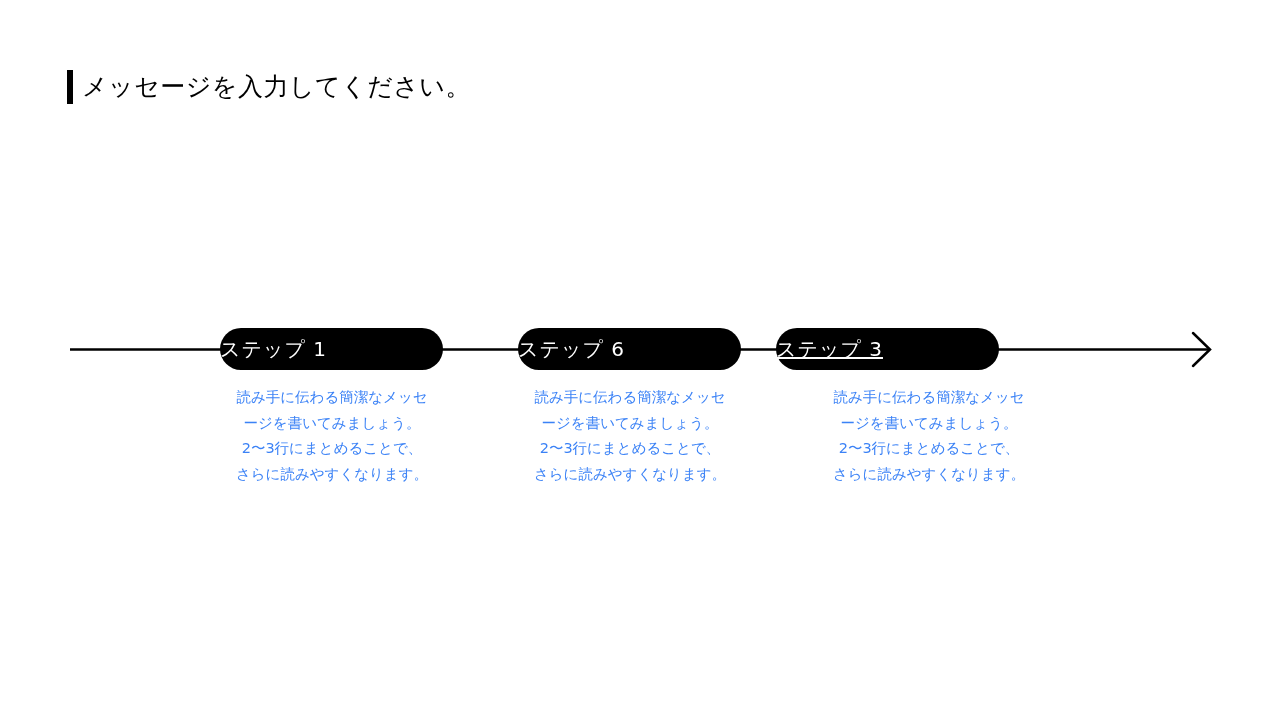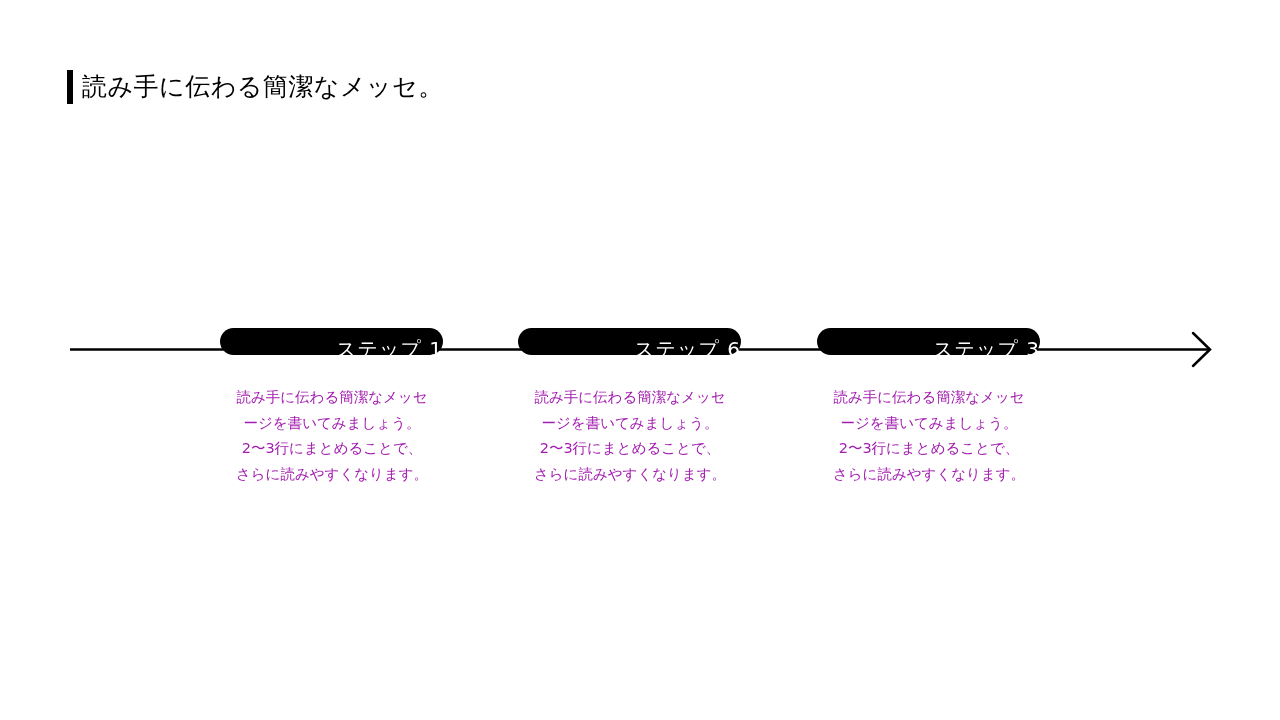--- a/index.html
+++ b/index.html
@@ -13,45 +13,45 @@
       background: #000000;
     }
     .title {
       position: absolute; left: 82px; top: 70px; height: 34px; line-height: 34px;
       font-size: 25px; color: #000000; white-space: nowrap; letter-spacing: 0.5px;
     }
     .timeline {
       position: absolute; left: 0; top: 0; width: 1280px; height: 720px;
     }
     .pill {
-      position: absolute; top: 328px; width: 223px; height: 27px;
+      position: absolute; top: 328px; width: 223px; height: 42px;
       background: #000000; border-radius: 21px;
-      color: #ffffff; font-size: 20px; line-height: 42px; text-align: right;
+      color: #ffffff; font-size: 20px; line-height: 42px; text-align: left;
       letter-spacing: 1px;
     }
     .desc {
       position: absolute; top: 385px; width: 260px; text-align: center;
-      font-size: 14.5px; line-height: 25.5px; color: #a21caf;
+      font-size: 14.5px; line-height: 25.5px; color: #3b82f6;
     }
     .desc span { display: block; white-space: nowrap; }
   </style>
 </head>
 <body>
 
 <div class="title-bar"></div>
-<div class="title">読み手に伝わる簡潔なメッセ。</div>
+<div class="title">メッセージを入力してください。</div>
 
 <svg class="timeline" viewBox="0 0 1280 720" width="1280" height="720">
   <line x1="70" y1="349.5" x2="1209" y2="349.5" stroke="#000000" stroke-width="2.5"></line>
   <polyline points="1193,333 1210,349.5 1193,366" fill="none" stroke="#000000" stroke-width="2.5" stroke-linecap="round" stroke-linejoin="miter"></polyline>
 </svg>
 
 <div class="pill" style="left:220px;">ステップ 1</div>
 <div class="pill" style="left:518px;">ステップ 6</div>
-<div class="pill" style="left:817px;">ステップ 3</div>
+<div class="pill" style="left:776px;text-decoration:underline;">ステップ 3</div>
 
 <div class="desc" style="left:202px;">
   <span>読み手に伝わる簡潔なメッセ</span>
   <span>ージを書いてみましょう。</span>
   <span>2〜3行にまとめることで、</span>
   <span>さらに読みやすくなります。</span>
 </div>
 <div class="desc" style="left:500px;">
   <span>読み手に伝わる簡潔なメッセ</span>
   <span>ージを書いてみましょう。</span>

